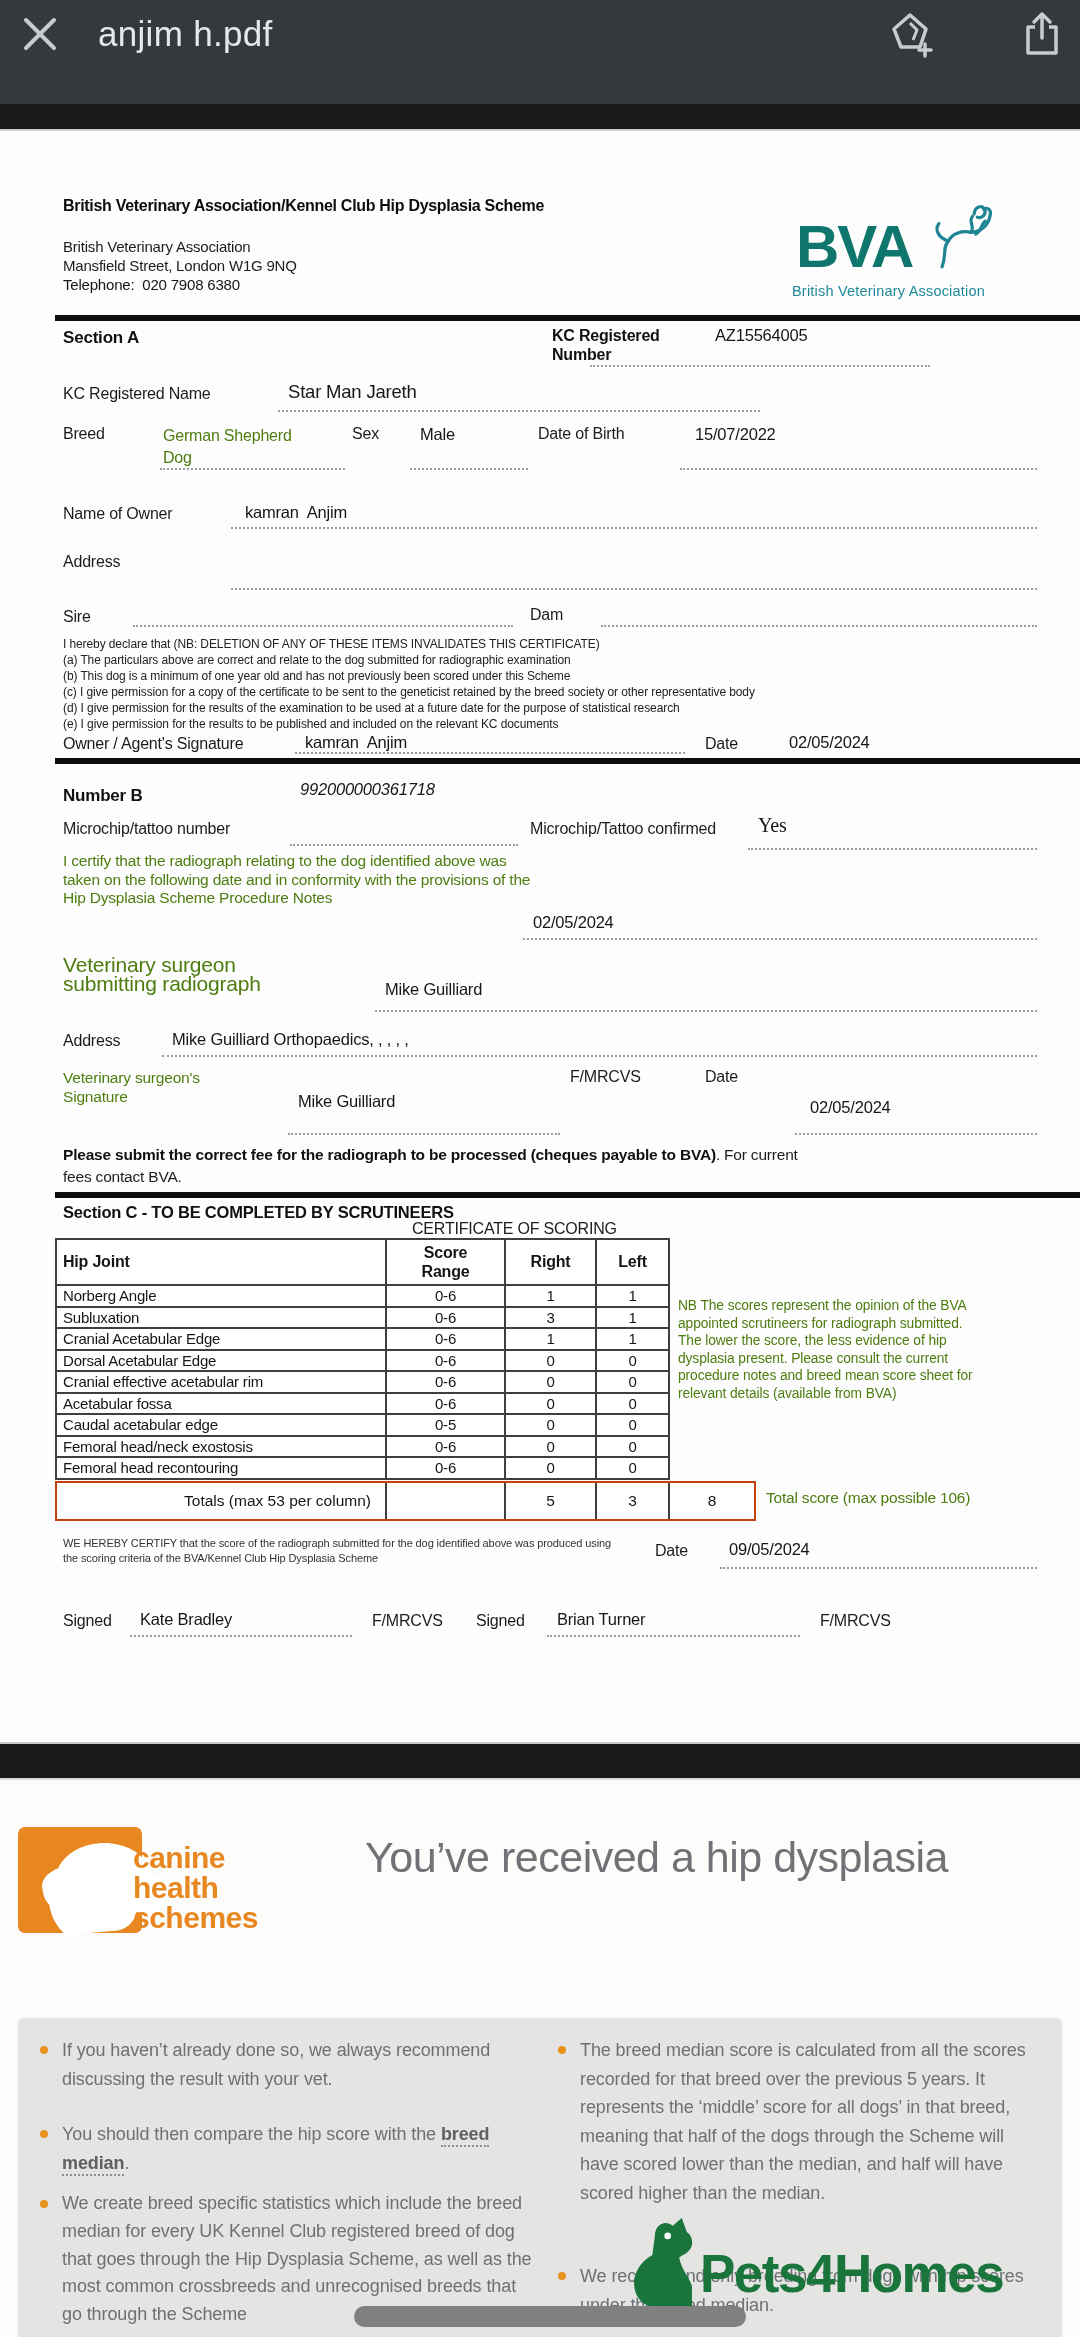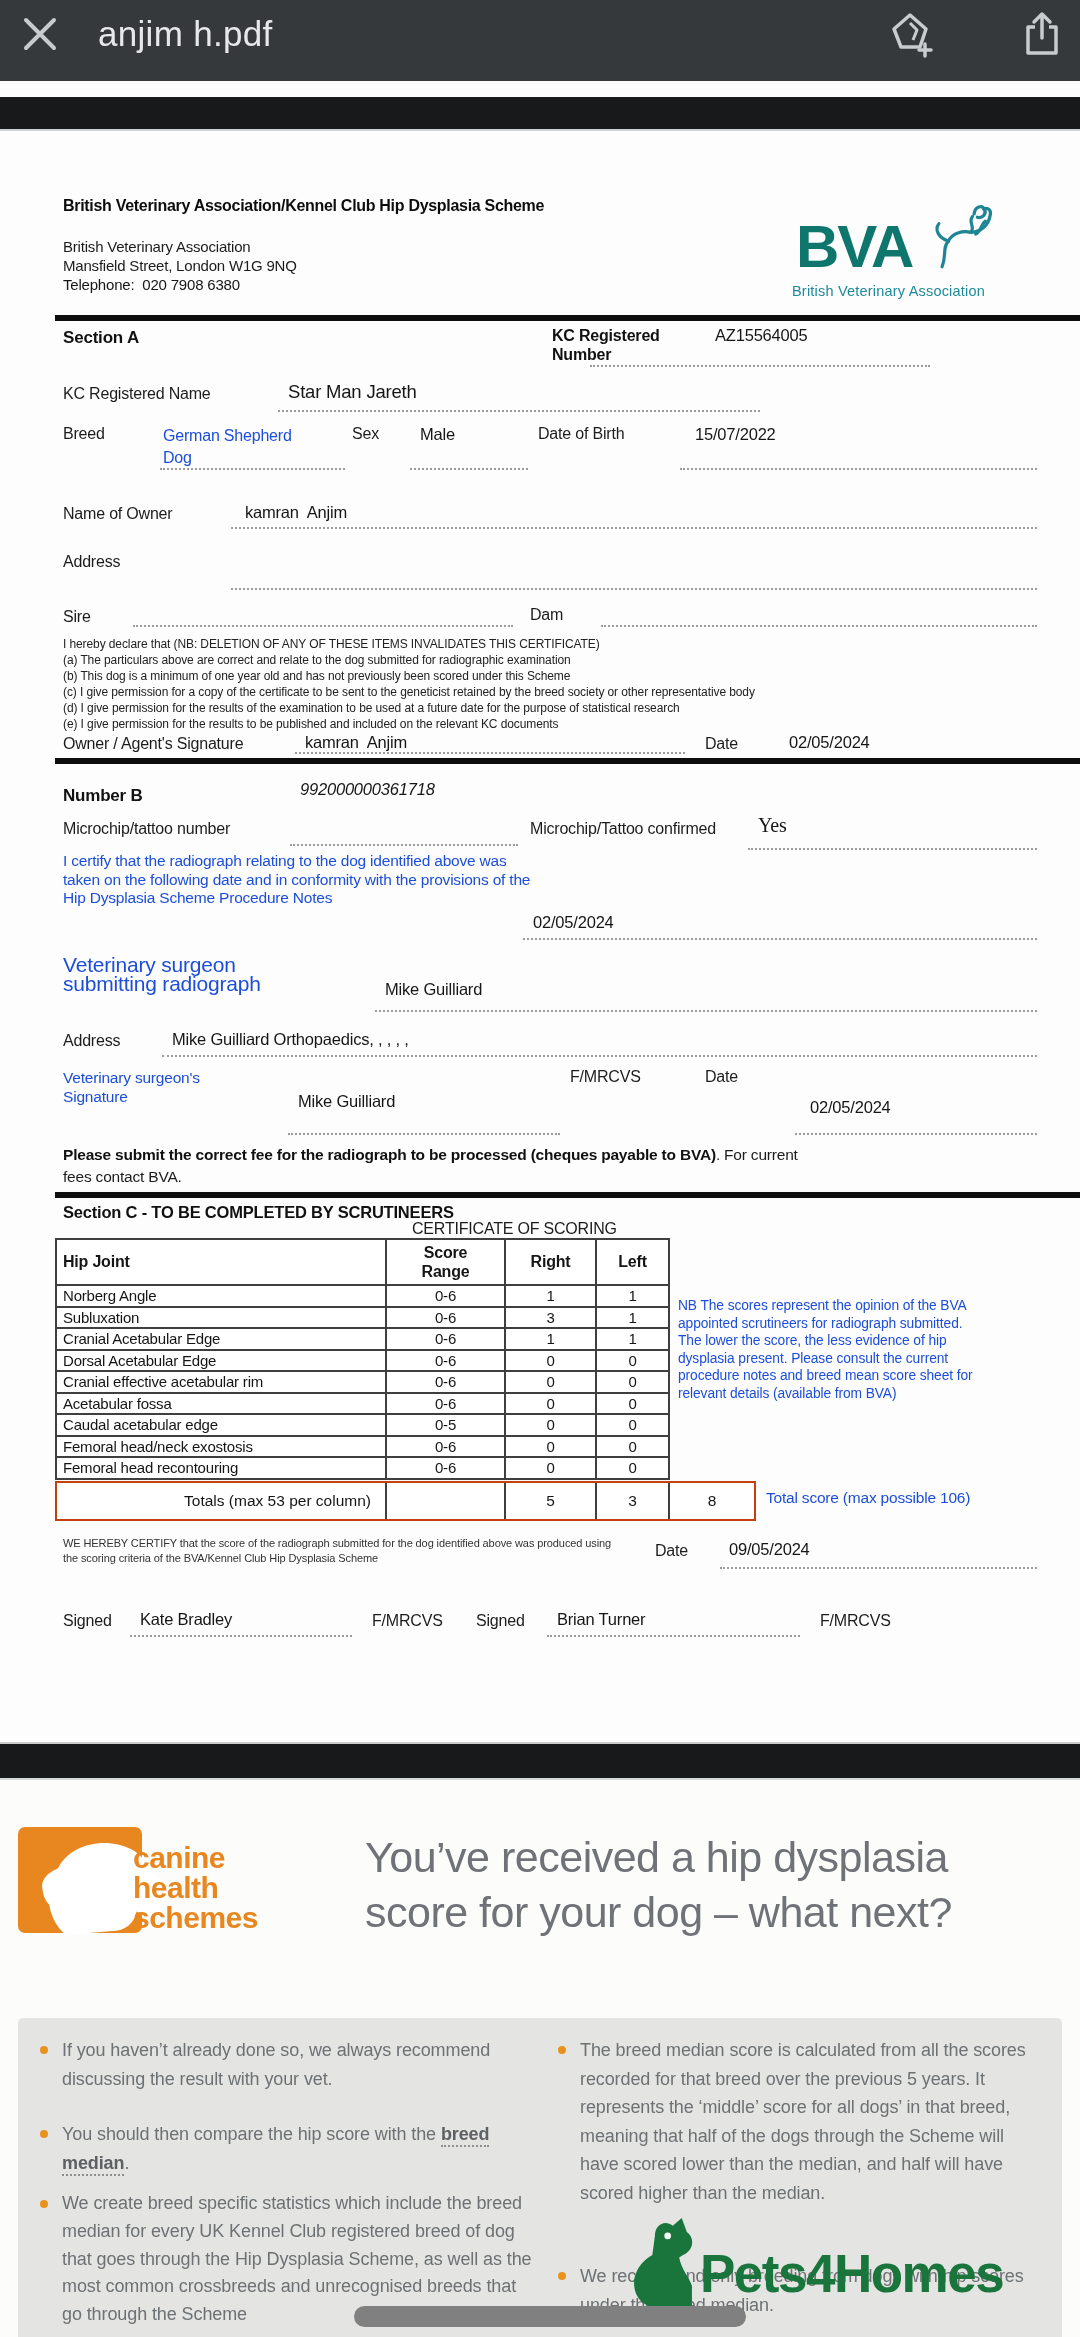--- a/index.html
+++ b/index.html
@@ -2,35 +2,35 @@
 <html><head>
 <meta charset="utf-8">
 <style>
   * { margin:0; padding:0; box-sizing:border-box; }
   html,body { background:#000; }
   body { font-family:"Liberation Sans", sans-serif; }
   .screen { position:relative; width:1080px; height:2337px; overflow:hidden; background:#fdfdfd; margin:0 auto; }
   .abs { position:absolute; }
 
   
-  .appbar { position:absolute; left:0; top:0; width:1080px; height:81px; background:#36393c; z-index:40; }
+  .appbar { position:absolute; left:0; top:0; width:1080px; height:104px; background:#36393c; z-index:40; }
   .appbar-title { position:absolute; left:98px; top:14px; font-size:35px; color:#e6e8e9; letter-spacing:.3px; white-space:nowrap; }
   .abicon { position:absolute; top:10px; width:48px; height:48px; }
   .strip { position:absolute; left:0; width:1080px; background:#17191b; z-index:35; }
   .strip-top { top:97px; height:34px; border-bottom:2px solid #cfd1d2; }
   .strip-mid { top:1742px; height:38px; border-top:2px solid #c9cbcc; border-bottom:2px solid #d6d7d8; }
 
   
   .page1 { position:absolute; left:0; top:131px; width:1080px; height:1611px; background:#fdfdfd; }
   .page2 { position:absolute; left:0; top:1780px; width:1080px; height:557px; background:#fcfcfb; }
   .panel { position:absolute; left:18px; top:2018px; width:1044px; height:319px; background:#e4e4e2; border-radius:5px 5px 0 0; }
 
   
   .lbl   { position:absolute; font-size:16px; color:#1c1c1c; letter-spacing:-.2px; white-space:nowrap; }
-  .lblw  { position:absolute; font-size:16px; color:#1d4ed8; letter-spacing:-.2px; }
+  .lblw  { position:absolute; font-size:16px; color:#4d7c0f; letter-spacing:-.2px; }
   .bold  { font-weight:bold; color:#111; }
   .val   { position:absolute; font-size:16.5px; color:#161616; letter-spacing:-.2px; white-space:pre; }
   .big   { font-size:18.5px; }
   .serif { font-family:"Liberation Serif", serif; font-size:20px; }
   .small { position:absolute; font-size:12px; color:#222; letter-spacing:-.1px; line-height:16px; white-space:nowrap; }
   .tiny  { position:absolute; font-size:11px; color:#333; letter-spacing:-.1px; line-height:15px; }
   .dots  { position:absolute; height:0; border-bottom:2px dotted #9b9b9b; }
   .rule  { position:absolute; left:55px; right:0; height:6px; background:#0e0e0e; }
   .hdr-title { position:absolute; font-size:16px; font-weight:bold; color:#0d0d0d; letter-spacing:-.3px; white-space:nowrap; }
 
@@ -299,21 +299,20 @@
       <path d="M8,54 C6,46 12,38 24,33 C34,12 62,3 86,9 C103,13 114,23 118,37 C131,41 137,55 131,69 C127,81 112,85 104,77 C102,89 92,97 79,97 L32,101 C23,93 17,83 15,70 C10,65 9,60 8,54 Z" fill="#ffffff"></path>
     </svg>
     <div class="chs-text">
       <div>canine</div>
       <div>health</div>
       <div>schemes</div>
     </div>
   </div>
 
   <div class="p2-head" style="top:1833px;">You’ve received a hip dysplasia</div>
-  <div class="p2-head" style="top:1888px;">score for your dog – what next?</div>
 
   <div>
     <div class="bullet" style="left:62px; top:2036px; width:472px;"><span class="dot"></span><span>If you haven’t already done so, we always recommend discussing the result with your vet.</span></div>
     <div class="bullet" style="left:62px; top:2120px; width:472px;"><span class="dot"></span><span>You should then compare the hip score with the </span><span class="bm">breed median</span><span>.</span></div>
     <div class="bullet" style="left:62px; top:2190px; width:472px; line-height:27.8px;"><span class="dot"></span><span>We create breed specific statistics which include the breed median for every UK Kennel Club registered breed of dog that goes through the Hip Dysplasia Scheme, as well as the most common crossbreeds and unrecognised breeds that go through the Scheme</span></div>
   </div>
 
   <div>
     <div class="bullet" style="left:580px; top:2036px; width:464px;"><span class="dot"></span><span>The breed median score is calculated from all the scores recorded for that breed over the previous 5 years. It represents the ‘middle’ score for all dogs’ in that breed, meaning that half of the dogs through the Scheme will have scored lower than the median, and half will have scored higher than the median.</span></div>
     <div class="bullet" style="left:580px; top:2262px; width:464px;"><span class="dot"></span><span>We recommend only breeding from dogs with hip scores under the breed median.</span></div>

